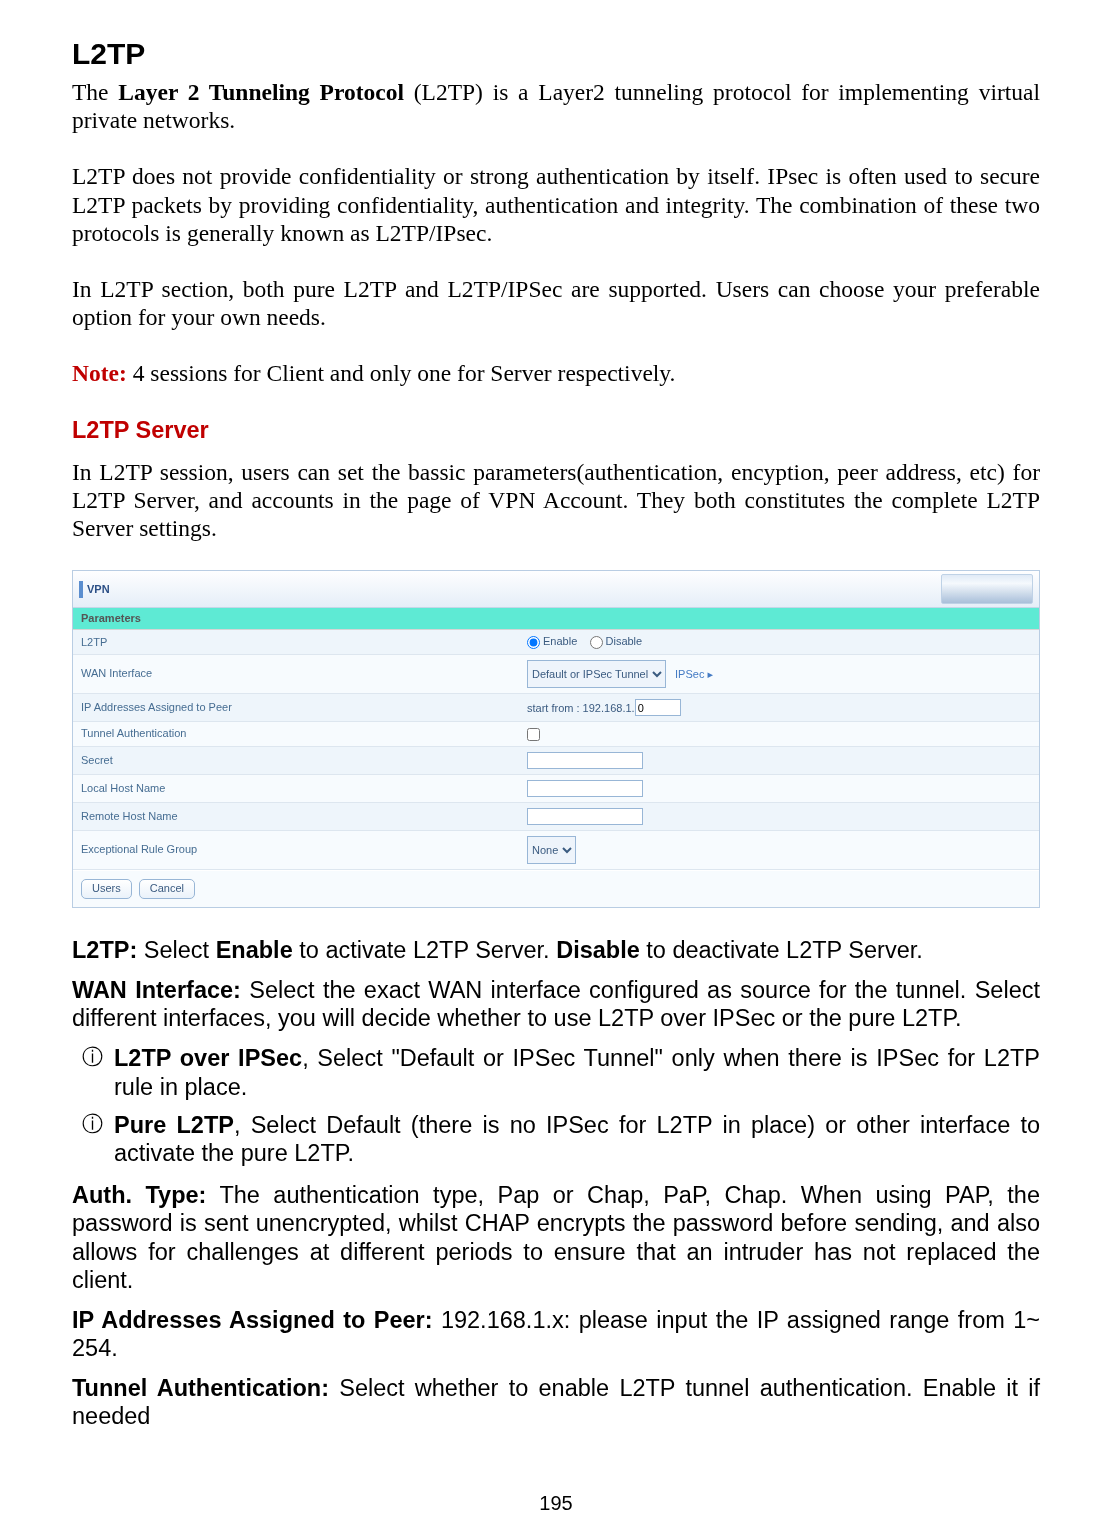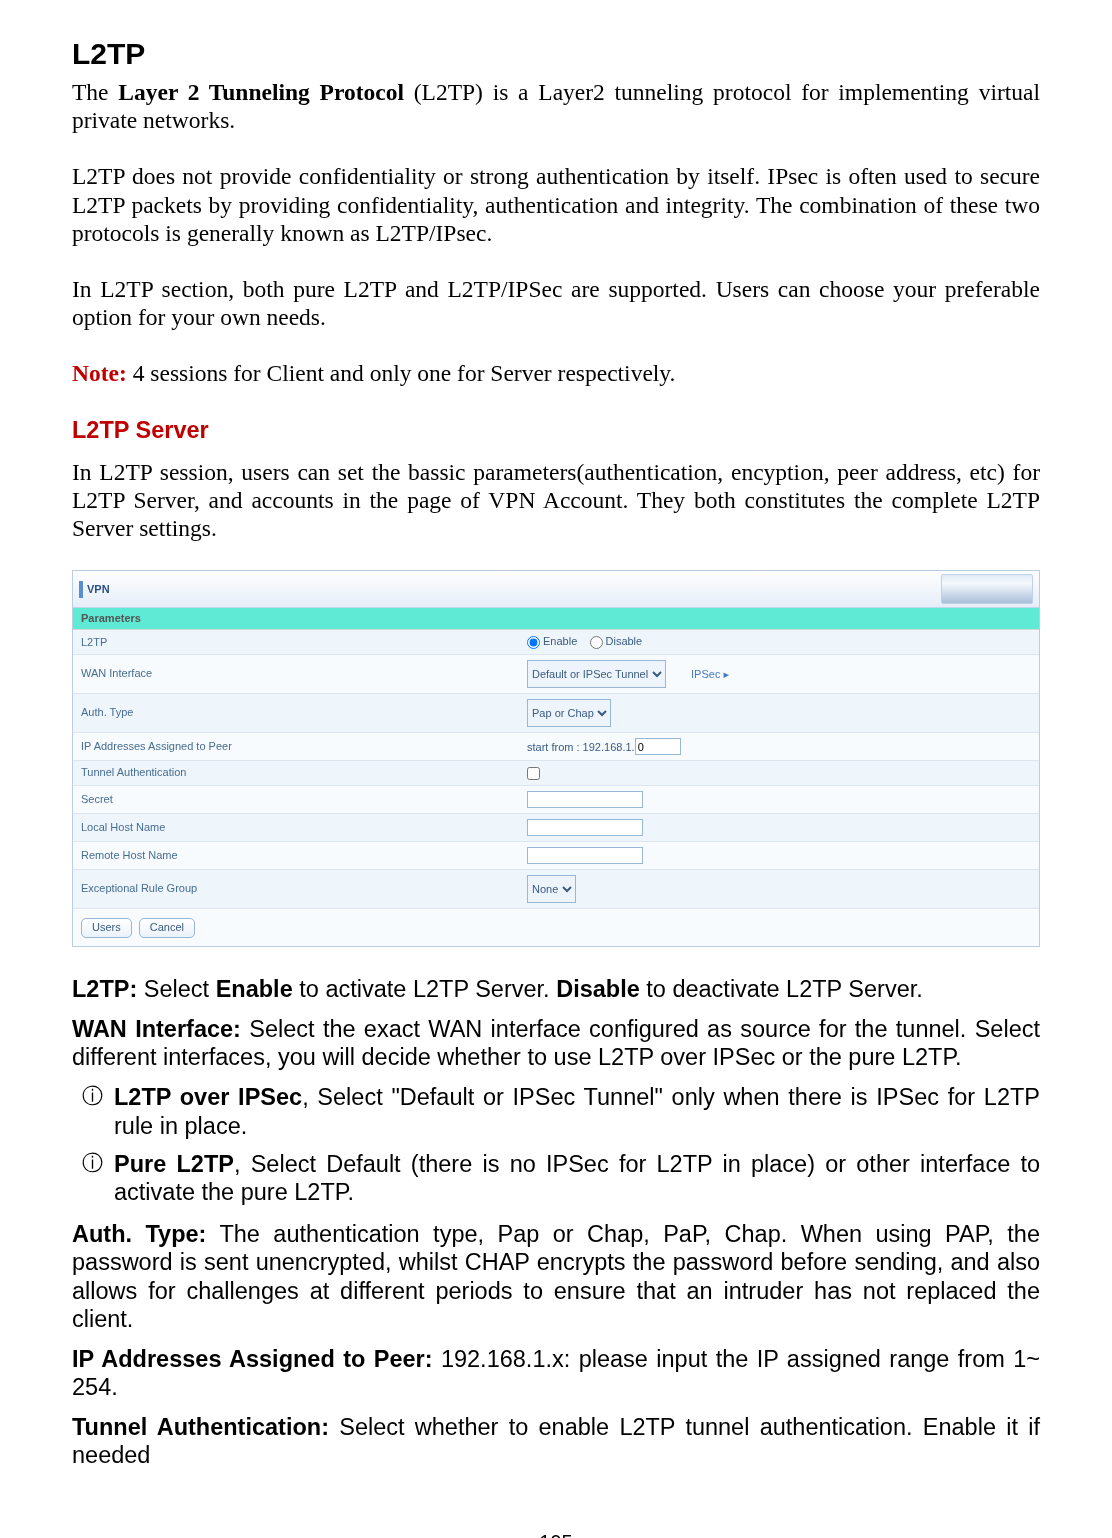--- a/index.html
+++ b/index.html
@@ -119,21 +119,21 @@
     font-size: 11px;
     color: #3b5b80;
     height: 28px;
   }
   .shot input[type="radio"], .shot input[type="checkbox"] {
     margin: 0 3px 0 0;
     vertical-align: middle;
   }
   .shot .ipsec-link {
     color: #447bc4;
-    margin-left: 22px;
+    margin-left: 6px;
   }
   .shot .btnrow {
     padding: 8px;
     border-top: 1px solid #fff;
   }
   .shot .btn {
     display: inline-block;
     border: 1px solid #98b6d6;
     border-radius: 5px;
     padding: 2px 10px 3px 10px;
@@ -214,26 +214,20 @@
         </td>
       </tr>
       <tr>
         <td class="lbl">WAN Interface</td>
         <td>
           <select><option>Default or IPSec Tunnel</option></select>
           <span class="ipsec-link">IPSec ▸</span>
         </td>
       </tr>
       <tr>
-        <td class="lbl">Auth. Type</td>
-        <td>
-          <select><option>Pap or Chap</option></select>
-        </td>
-      </tr>
-      <tr>
         <td class="lbl">IP Addresses Assigned to Peer</td>
         <td>
           <span>start from : 192.168.1.</span><input type="text" style="width: 40px;" value="0">
         </td>
       </tr>
       <tr>
         <td class="lbl">Tunnel Authentication</td>
         <td>
           <input type="checkbox" style="">
         </td>

